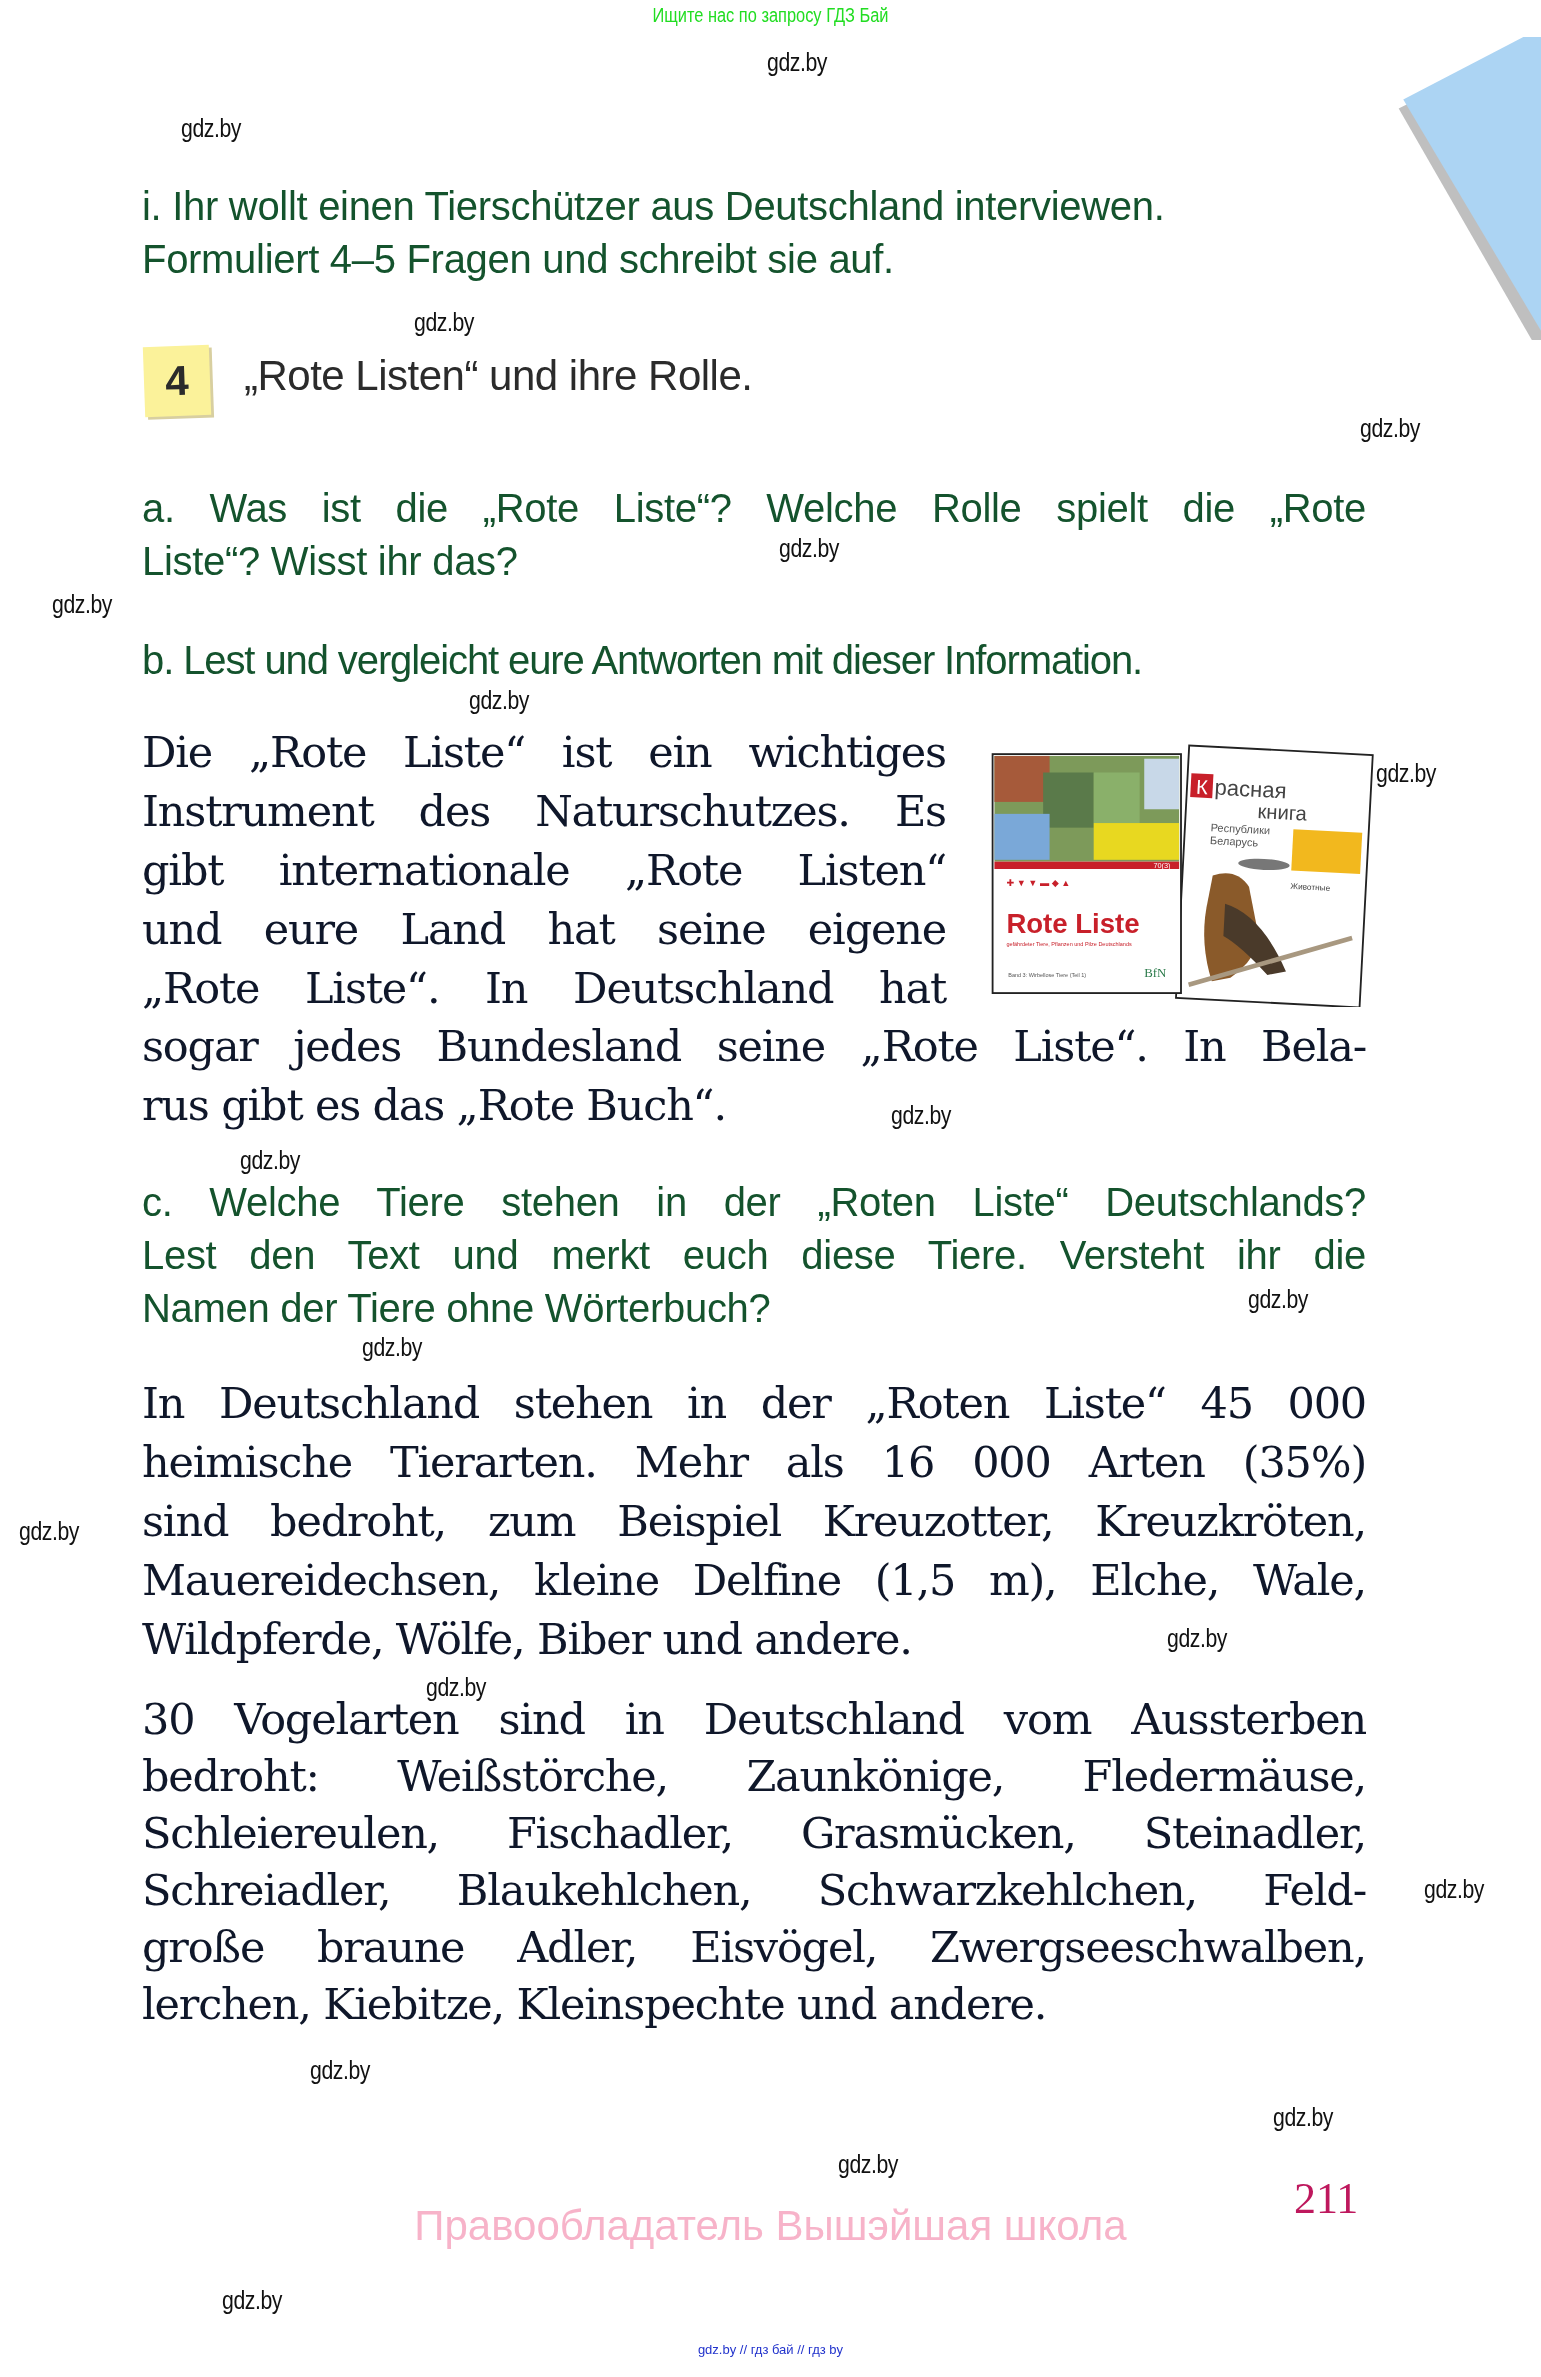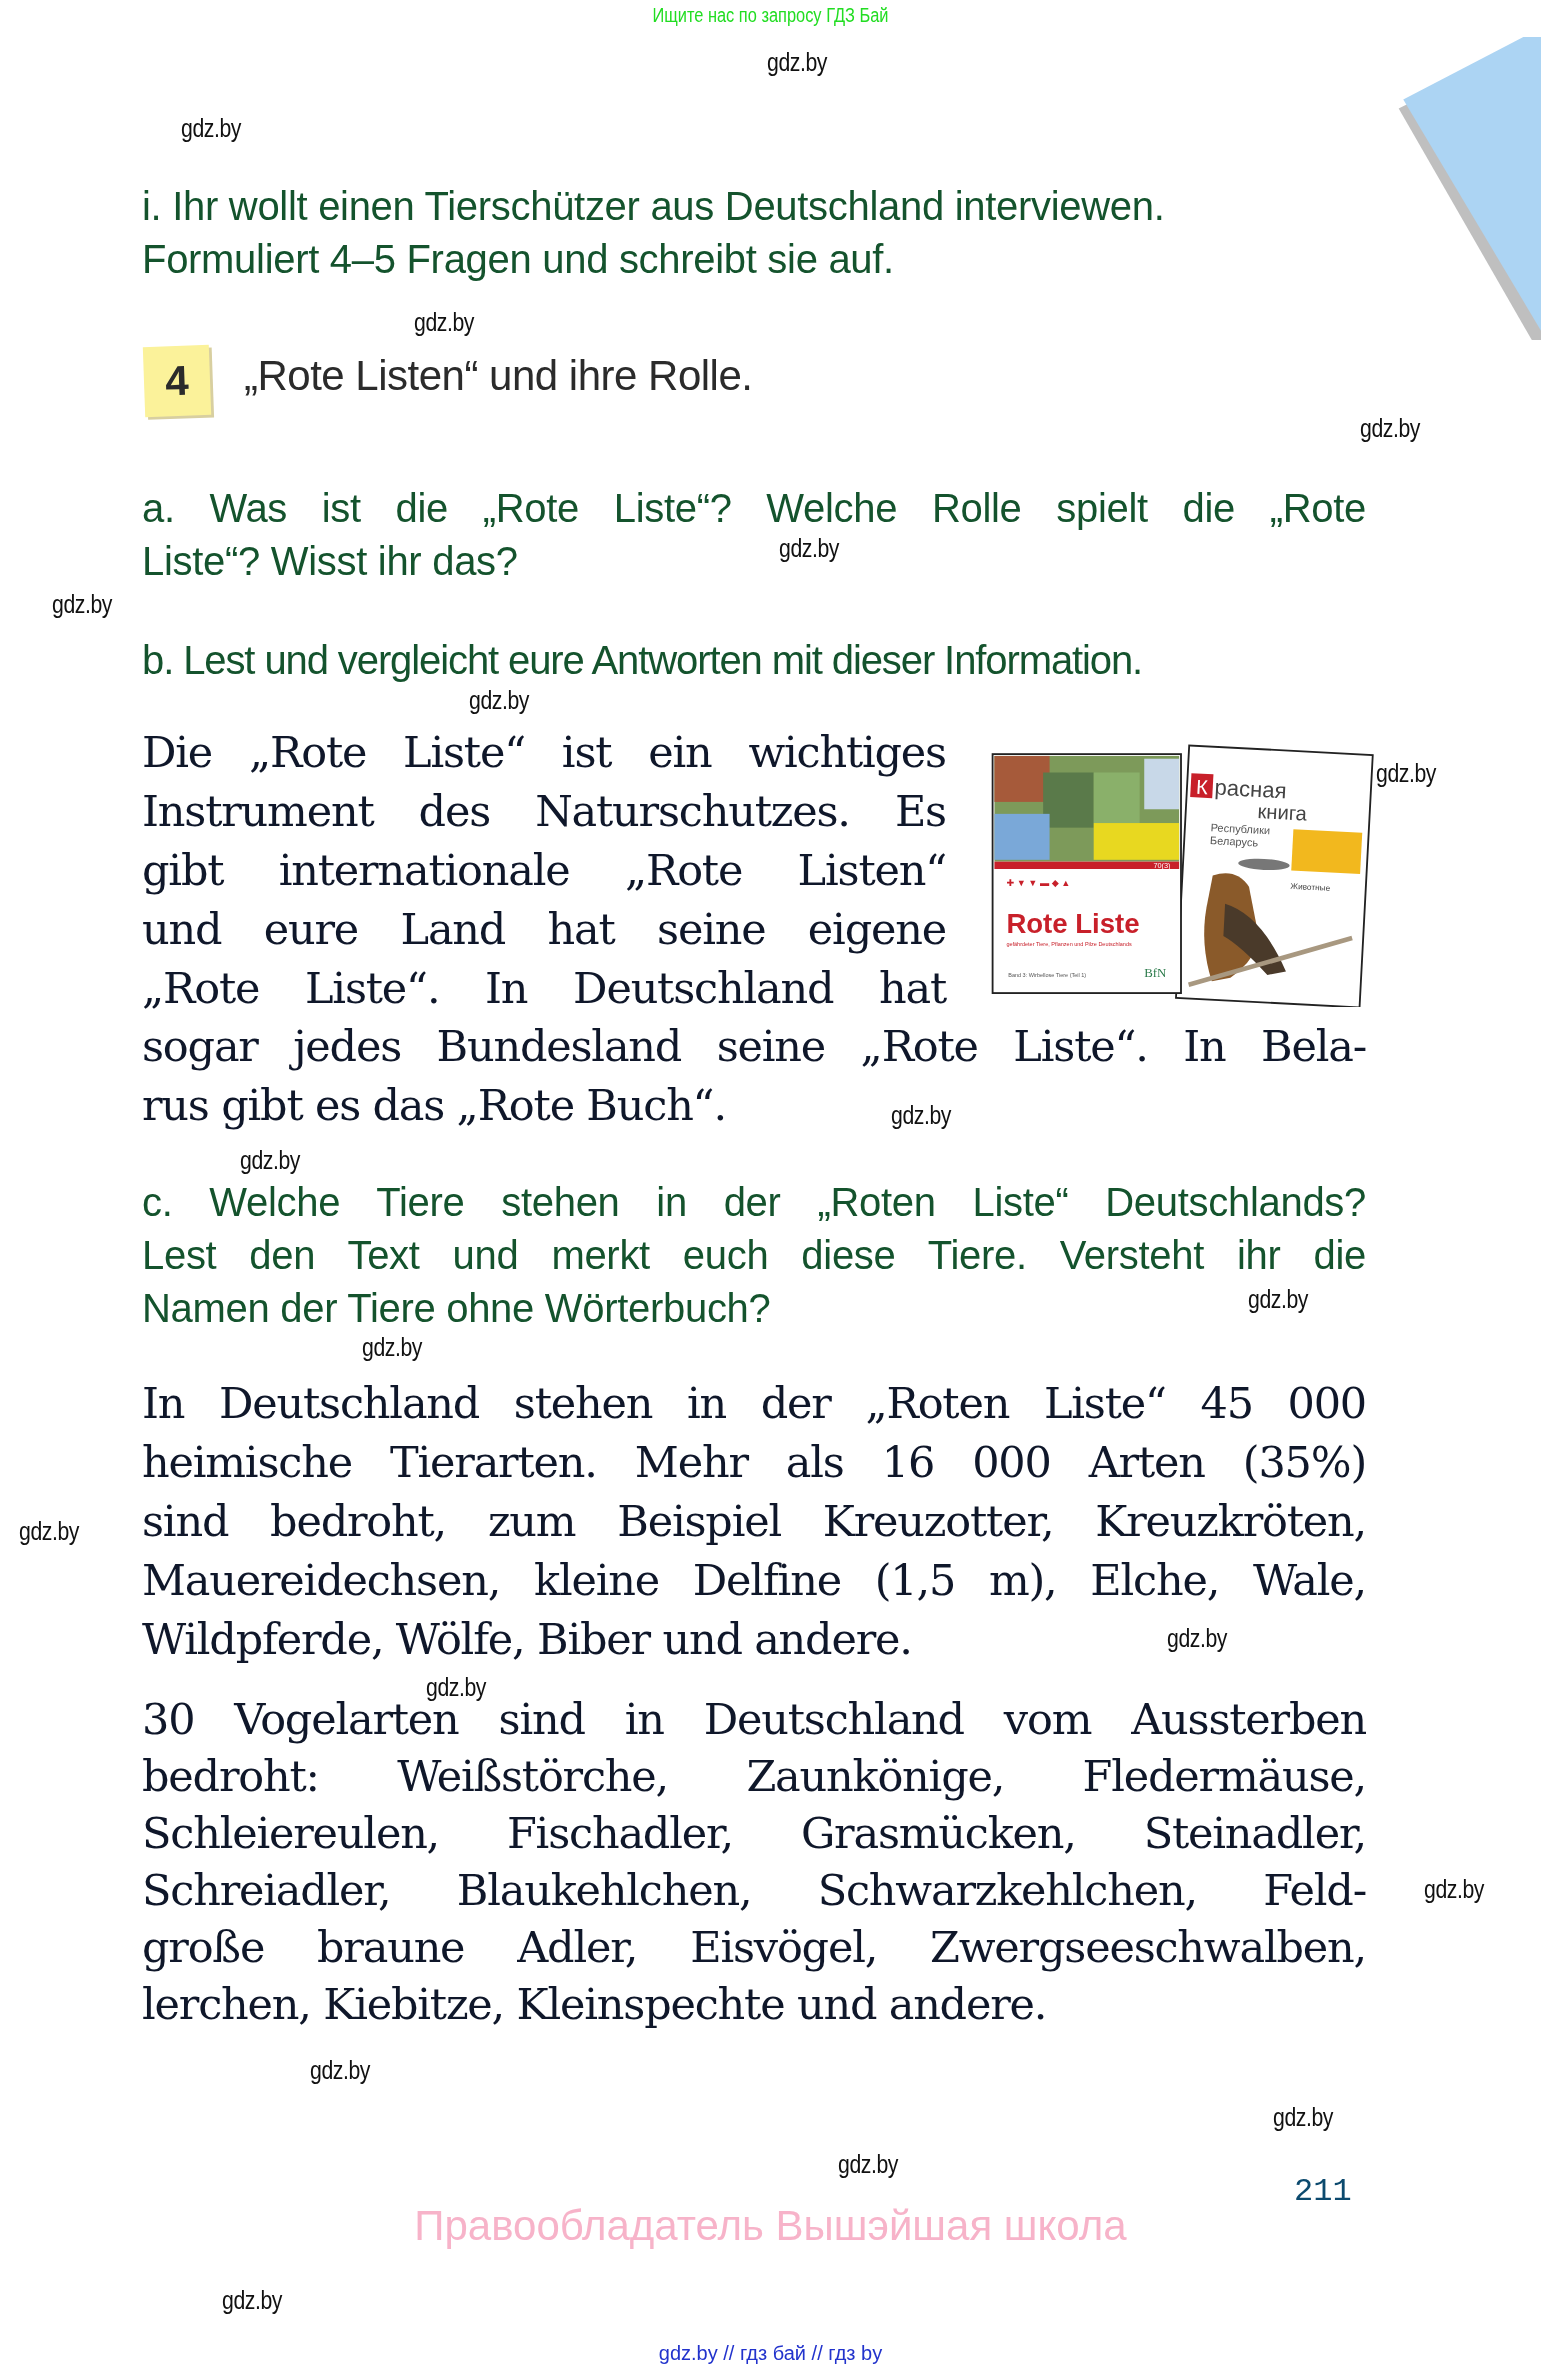--- a/index.html
+++ b/index.html
@@ -8,23 +8,23 @@
   .top-banner { position:absolute; top:3.7px; left:0; width:1541px; text-align:center; color:#22dd22; font-size:20px; transform:scaleX(0.82); }
   .corner { position:absolute; top:37px; right:0; width:202px; height:303px; }
   .task { position:absolute; left:142px; width:1224px; font-family:"Liberation Sans", sans-serif; font-size:40px; line-height:53px; color:#14532d; font-weight:500; letter-spacing:-0.3px; text-align:justify; }
   .task.narrow { letter-spacing:-1.1px; }
   .badge { position:absolute; left:144px; top:346px; width:66px; height:70px; background:#fbf29a; transform:rotate(-2deg); box-shadow:2.8px 2.8px 0 #d8cfa0; display:flex; align-items:center; justify-content:center; font-size:42px; font-weight:bold; color:#2b2b2b; }
   .heading { position:absolute; left:244px; top:352px; font-size:42px; font-weight:500; color:#2b2b2b; letter-spacing:-0.5px; }
   .prose { position:absolute; left:142px; font-family:"DejaVu Serif", "Liberation Serif", serif; font-size:43px; line-height:59px; color:#0f172a; text-align:justify; letter-spacing:-1.2px; }
   .prose .ln { display:block; text-align:justify; text-align-last:justify; height:59px; white-space:nowrap; }
   .prose .ln.last { text-align-last:left; }
   .book-img { position:absolute; left:988px; top:731px; width:386px; height:276px; }
-  .pagenum { position:absolute; left:1294px; top:2173px; font-family:Liberation Mono, monospace; font-size:32px; color:#0c4a6e; }
+  .pagenum { position:absolute; left:1294px; top:2173px; font-family:Liberation Serif, serif; font-size:44px; color:#be185d; }
   .copyright { position:absolute; top:2202px; left:0; width:1541px; text-align:center; font-size:42px; color:#f7b3c9; }
-  .bottom-links { position:absolute; top:2342px; left:0; width:1541px; text-align:center; font-size:20px; color:#2233cc; }
+  .bottom-links { position:absolute; top:2342px; left:0; width:1541px; text-align:center; font-size:13px; color:#2233cc; }
 </style>
 </head>
 <body>
 
 <div class="top-banner">Ищите нас по запросу ГДЗ Бай</div>
 
 <svg class="corner" viewBox="0 0 220 330">
   <polygon points="65,78 220,0 220,330 210,330" fill="#bfbfbf"></polygon>
   <polygon points="70,68 220,-10 220,320" fill="#acd4f3"></polygon>
 </svg>

